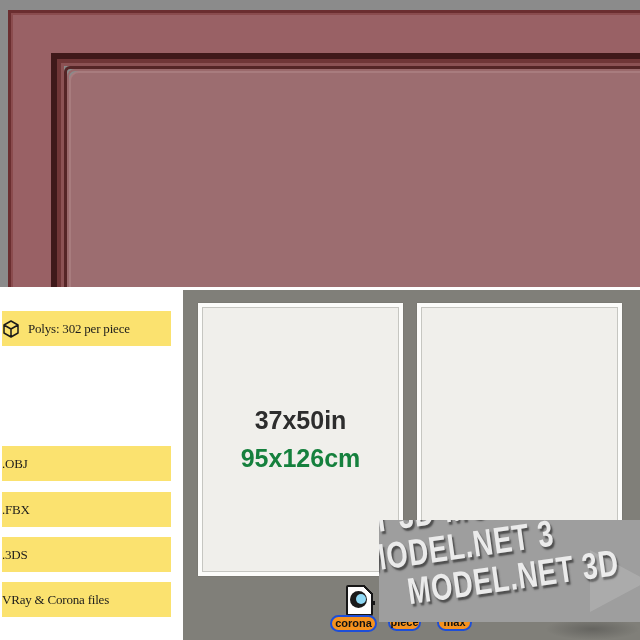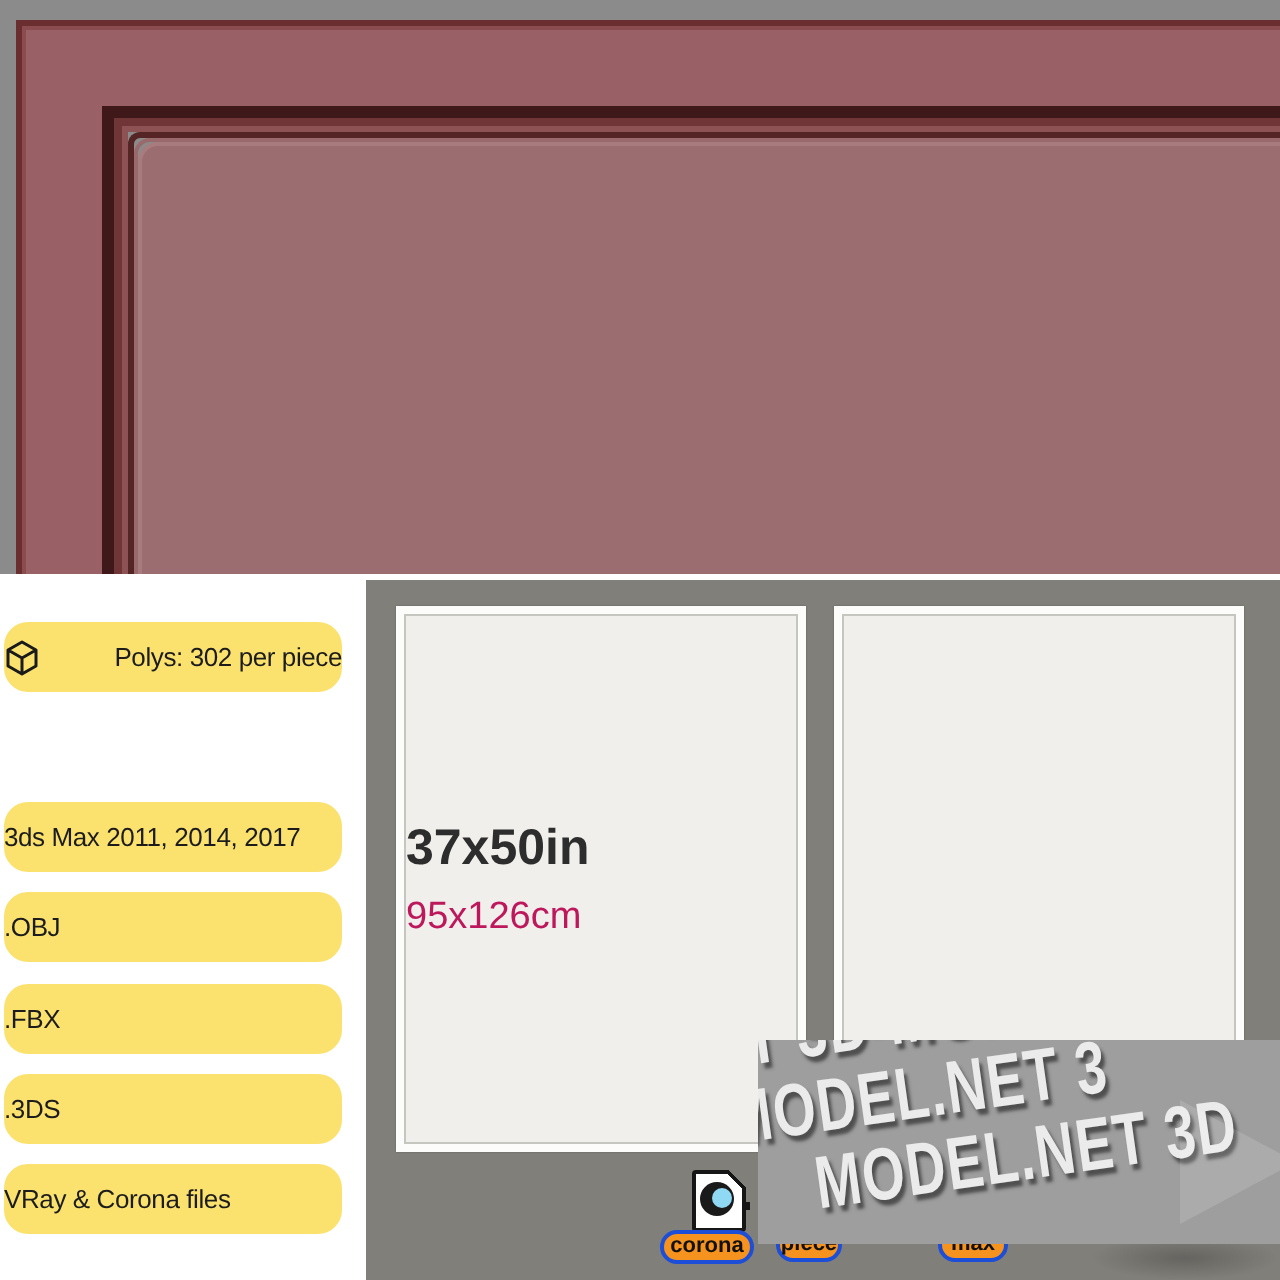--- a/index.html
+++ b/index.html
@@ -22,46 +22,46 @@
   .l5 { border-top:4px solid #703637; border-left:4px solid #703637; }
   .l6 { border-top:3px solid #8c5254; border-left:3px solid #8c5254; }
   .l7 { border-top:3px solid #552526; border-left:3px solid #552526; border-radius:6px 0 0 0; }
   .l8 { border-top:2px solid #9a696b; border-left:2px solid #9a696b; border-radius:8px 0 0 0; }
   .l9 { border-top:2px solid #a87c7e; border-left:2px solid #a87c7e;
         background:#9c6d70; border-radius:10px 0 0 0; }
 
   
   .badge {
     position:absolute; left:2px; width:169px; height:35px;
-    background:#fbe26f; border-radius:12px;
-    display:flex; align-items:center; justify-content:space-between; gap:8px;
-    color:#1c1c1c; font-size:13px; letter-spacing:-0.2px;
+    background:#fbe26f; border-radius:0;
+    display:flex; align-items:center; justify-content:flex-start; gap:8px;
+    color:#1c1c1c; font-size:13px; letter-spacing:-0.2px;font-family:Liberation Serif, serif;
   }
   .badge .txt { white-space:nowrap; }
   .cube-ic { width:18px; height:18px; flex:0 0 auto; }
   .verts-ic { position:relative; width:17px; height:17px; flex:0 0 auto; }
   .verts-ic i { position:absolute; background:#1a1a1a; border-radius:50%; }
   .verts-ic .d1 { left:1px;  top:8px;  width:3px; height:3px; }
   .verts-ic .d2 { left:10px; top:1px;  width:4px; height:4px; }
   .verts-ic .d3 { left:8px;  top:12px; width:3px; height:3px; }
 
   
   .panel { position:absolute; left:183px; top:290px; width:457px; height:350px;
            background:#807f79; }
   .pframe {
     position:absolute; top:13px; width:205px; height:273px;
     background:#fcfcfa; box-shadow:0 0 1px rgba(0,0,0,0.25);
   }
   .pframe .inner {
     position:absolute; left:4px; top:4px; right:4px; bottom:4px;
     background:#f0efeb; border:1px solid #c6c6c1; box-sizing:border-box;
-    display:flex; flex-direction:column; align-items:flex-start; justify-content:center; gap:9px;
+    display:flex; flex-direction:column; align-items:center; justify-content:center; gap:9px;
   }
   .size-in { font-size:25px; font-weight:bold; color:#2d2d2d; }
-  .size-cm { font-size:19px; font-weight:normal; color:#be185d; }
+  .size-cm { font-size:25px; font-weight:bold; color:#15803d; }
 
   
   .watermark {
     position:absolute; left:196px; top:230px; width:261px; height:102px;
     background:#9e9e9e; overflow:hidden; z-index:3;
   }
   .wm-rot { position:absolute; left:-18px; top:-17px; width:430px;
             transform:rotate(-8deg); transform-origin:left top; }
   .wm-row {
     font-weight:bold; font-size:37px; line-height:38px; white-space:nowrap;
@@ -84,21 +84,21 @@
 
   
   .pill {
     position:absolute; height:17px; box-sizing:border-box;
     background:#f6921e; border:2px solid #1d4ed8; border-radius:9px;
     display:flex; align-items:center; justify-content:center;
     font-size:11px; font-weight:bold; color:#111111; line-height:1;
   }
   .pill-corona { left:330px; top:615px; width:47px; z-index:5; }
   .pill-vray   { left:388px; top:614px; width:33px; z-index:2; }
-  .pill-max    { left:437px; top:614px; width:35px; z-index:2;margin-left:32px; }
+  .pill-max    { left:437px; top:614px; width:35px; z-index:2; }
 
   .corona-file {
     position:absolute; left:346px; top:585px; width:27px; height:31px; z-index:5;
     background:#ffffff; border:2px solid #161616; border-radius:2px; box-sizing:border-box;
   }
   .corona-file .fold {
     position:absolute; right:-2px; top:-2px; width:9px; height:9px;
     background:linear-gradient(225deg, #807f79 48%, #161616 48%, #161616 62%, #ffffff 62%);
   }
   .corona-file .ring {
@@ -141,23 +141,20 @@
   </div>
 
   <div class="badge" style="top:311px">
     <svg class="cube-ic" viewBox="0 0 18 18">
       <path d="M9 1 L16 5 L16 13 L9 17 L2 13 L2 5 Z M2 5 L9 9 L16 5 M9 9 L9 17" fill="none" stroke="#1a1a1a" stroke-width="1.5" stroke-linejoin="round"></path>
     </svg>
     <span class="txt">Polys: 302 per piece</span>
   </div>
 
 
-  <div class="badge" style="top:401px">
-    <span class="txt">3ds Max 2011, 2014, 2017</span>
-  </div>
 
   <div class="badge" style="top:446px">
     <span class="txt">.OBJ</span>
   </div>
 
   <div class="badge" style="top:492px">
     <span class="txt">.FBX</span>
   </div>
 
   <div class="badge" style="top:537px">

